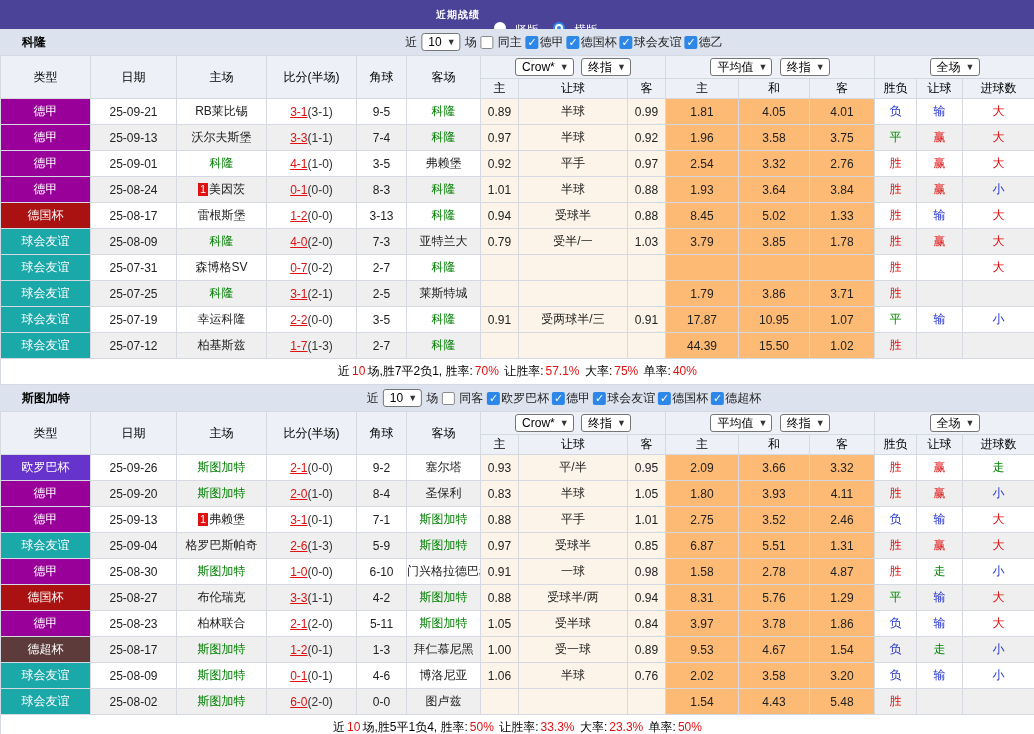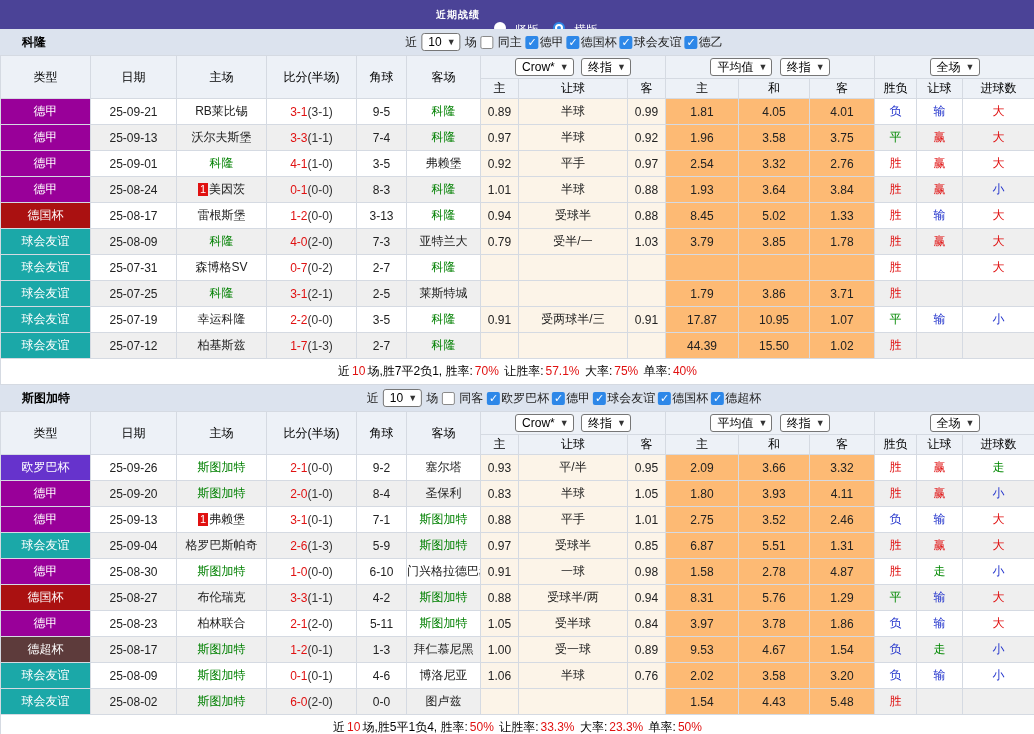--- a/index.html
+++ b/index.html
@@ -77,21 +77,21 @@
   thead th{background:#EDF1F7;font-weight:normal;color:#000;}
   tr.h1 th{height:22px;}
   tr.h2 th{height:19px;}
   tr.h1 .grp .sel{margin:0 2px;}
   tbody td{height:25px;}
   tr.row{background:#fff;}
   tr.row.alt{background:#EFEFEF;}
   td.type{color:#fff;border:1px solid #fff;}
   td.crm{background:#FCF4E8;}
   td.blu{background:#fdba74;}
-  .score{color:var(--red,#E01111);}
+  .score{color:var(--red,#E01111);text-decoration:underline;}
   .half{color:#333;}
   .team{color:#008000;}
   .rank{
     display:inline-block;background:var(--red,#E01111);color:#fff;
     font-size:11px;line-height:13px;padding:0 2px;margin-right:1px;
   }
   .r{color:var(--red,#E01111);}
   .b{color:var(--blue,#2233CC);}
   .g{color:var(--green,#008800);}
   td.summary{height:25px;background:#fff;color:#000;font-size:12px;}

